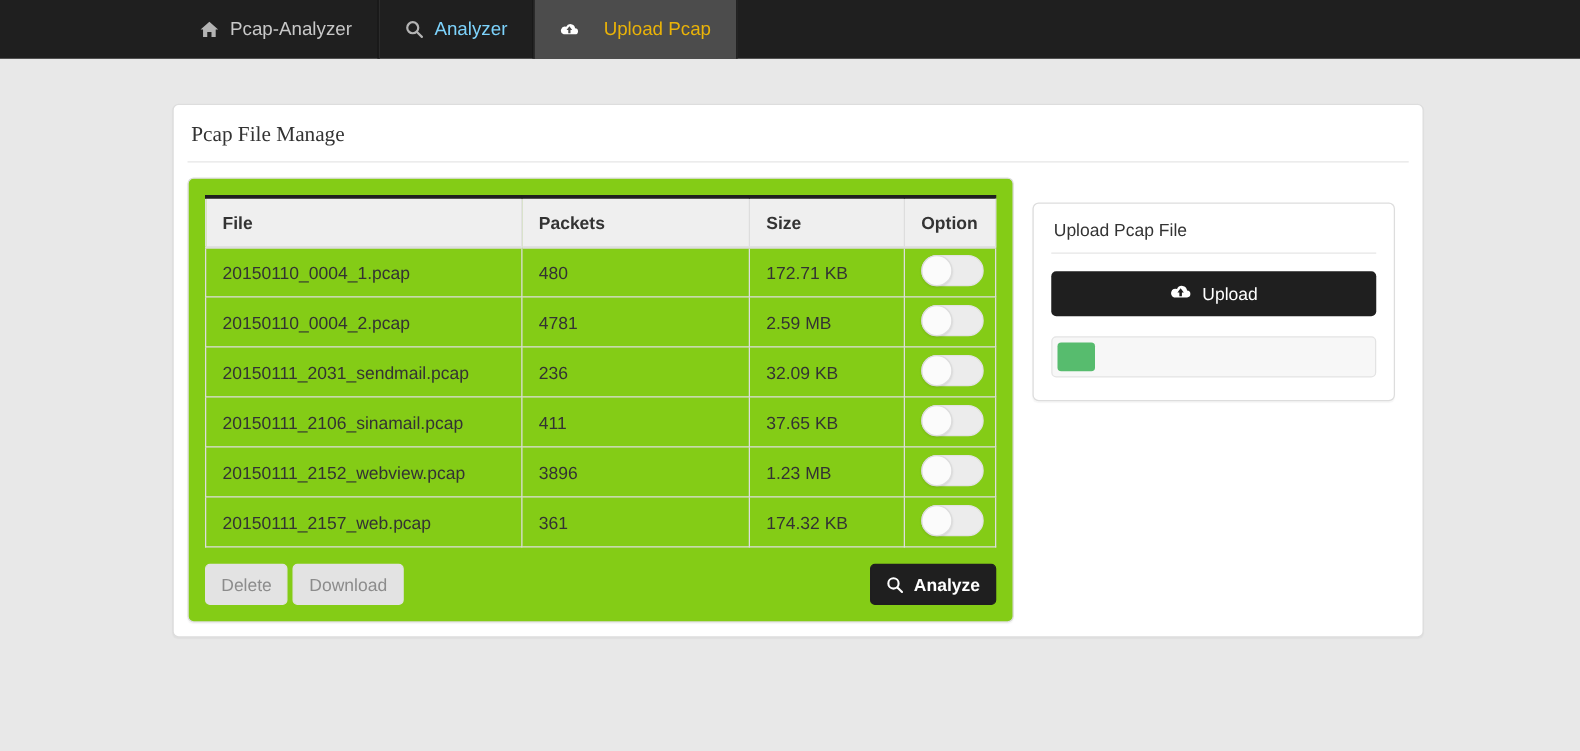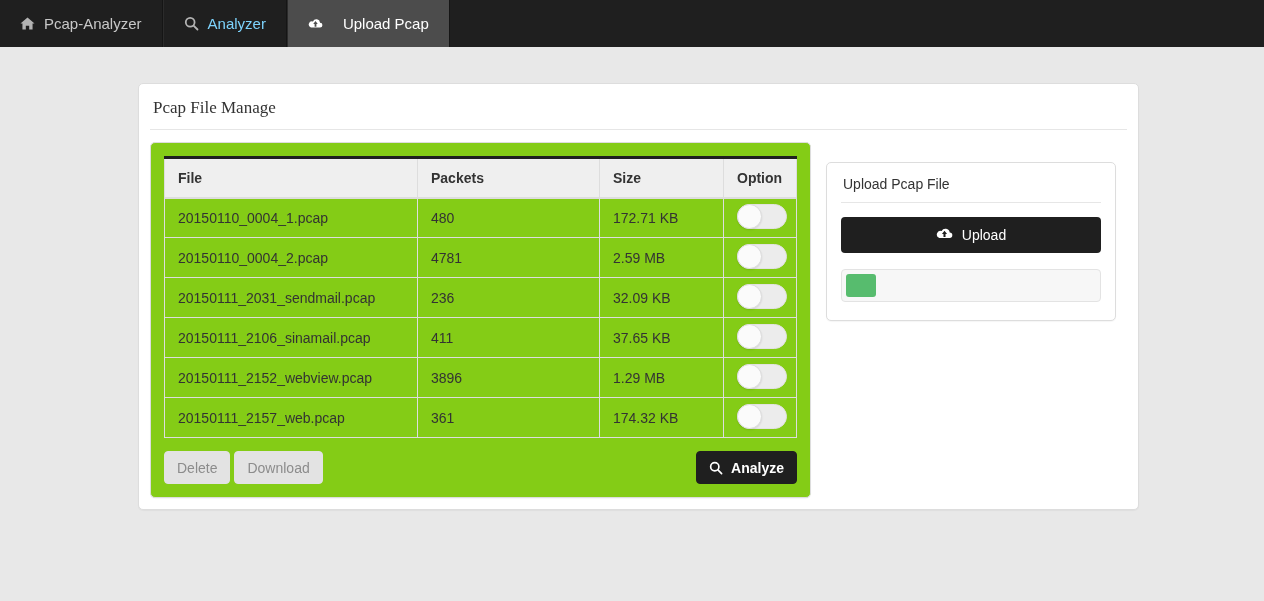--- a/index.html
+++ b/index.html
@@ -17,39 +17,40 @@
     color: #333333;
     -webkit-font-smoothing: antialiased;
   }
 
   
   .navbar {
     height: 47px;
     background: #1f1f1f;
     display: flex;
     align-items: flex-end;
+    padding-left: 140px;
   }
   .nav-item {
     display: flex;
     align-items: center;
     gap: 9px;
     padding: 0 20px;
     color: #7dd3fc;
     font-size: 15px;
     line-height: 47px;
     cursor: pointer;
     border-left: 1px solid #2b2b2b;
     border-right: 1px solid #151515;
     white-space: nowrap;
   }
   .nav-item:first-child { border-left: none; }
   .nav-item.brand { font-weight: normal; color: #c8c8c8; }
   .nav-item.active {
     background: #4c4c4c;
-    color: #ffffff;
+    color: #eab308;
     gap: 20px;
   }
   .nav-item .ico {
     display: inline-flex;
     align-items: center;
     justify-content: center;
     width: 15px;
     height: 15px;
   }
   .nav-item .ico svg { display: block; }
@@ -343,21 +344,21 @@
                 <td>
                   <span class="toggle">
                     <span class="knob"></span>
                   </span>
                 </td>
               </tr>
 
               <tr>
                 <td>20150111_2152_webview.pcap</td>
                 <td>3896</td>
-                <td>1.29 MB</td>
+                <td>1.23 MB</td>
                 <td>
                   <span class="toggle">
                     <span class="knob"></span>
                   </span>
                 </td>
               </tr>
 
               <tr>
                 <td>20150111_2157_web.pcap</td>
                 <td>361</td>

